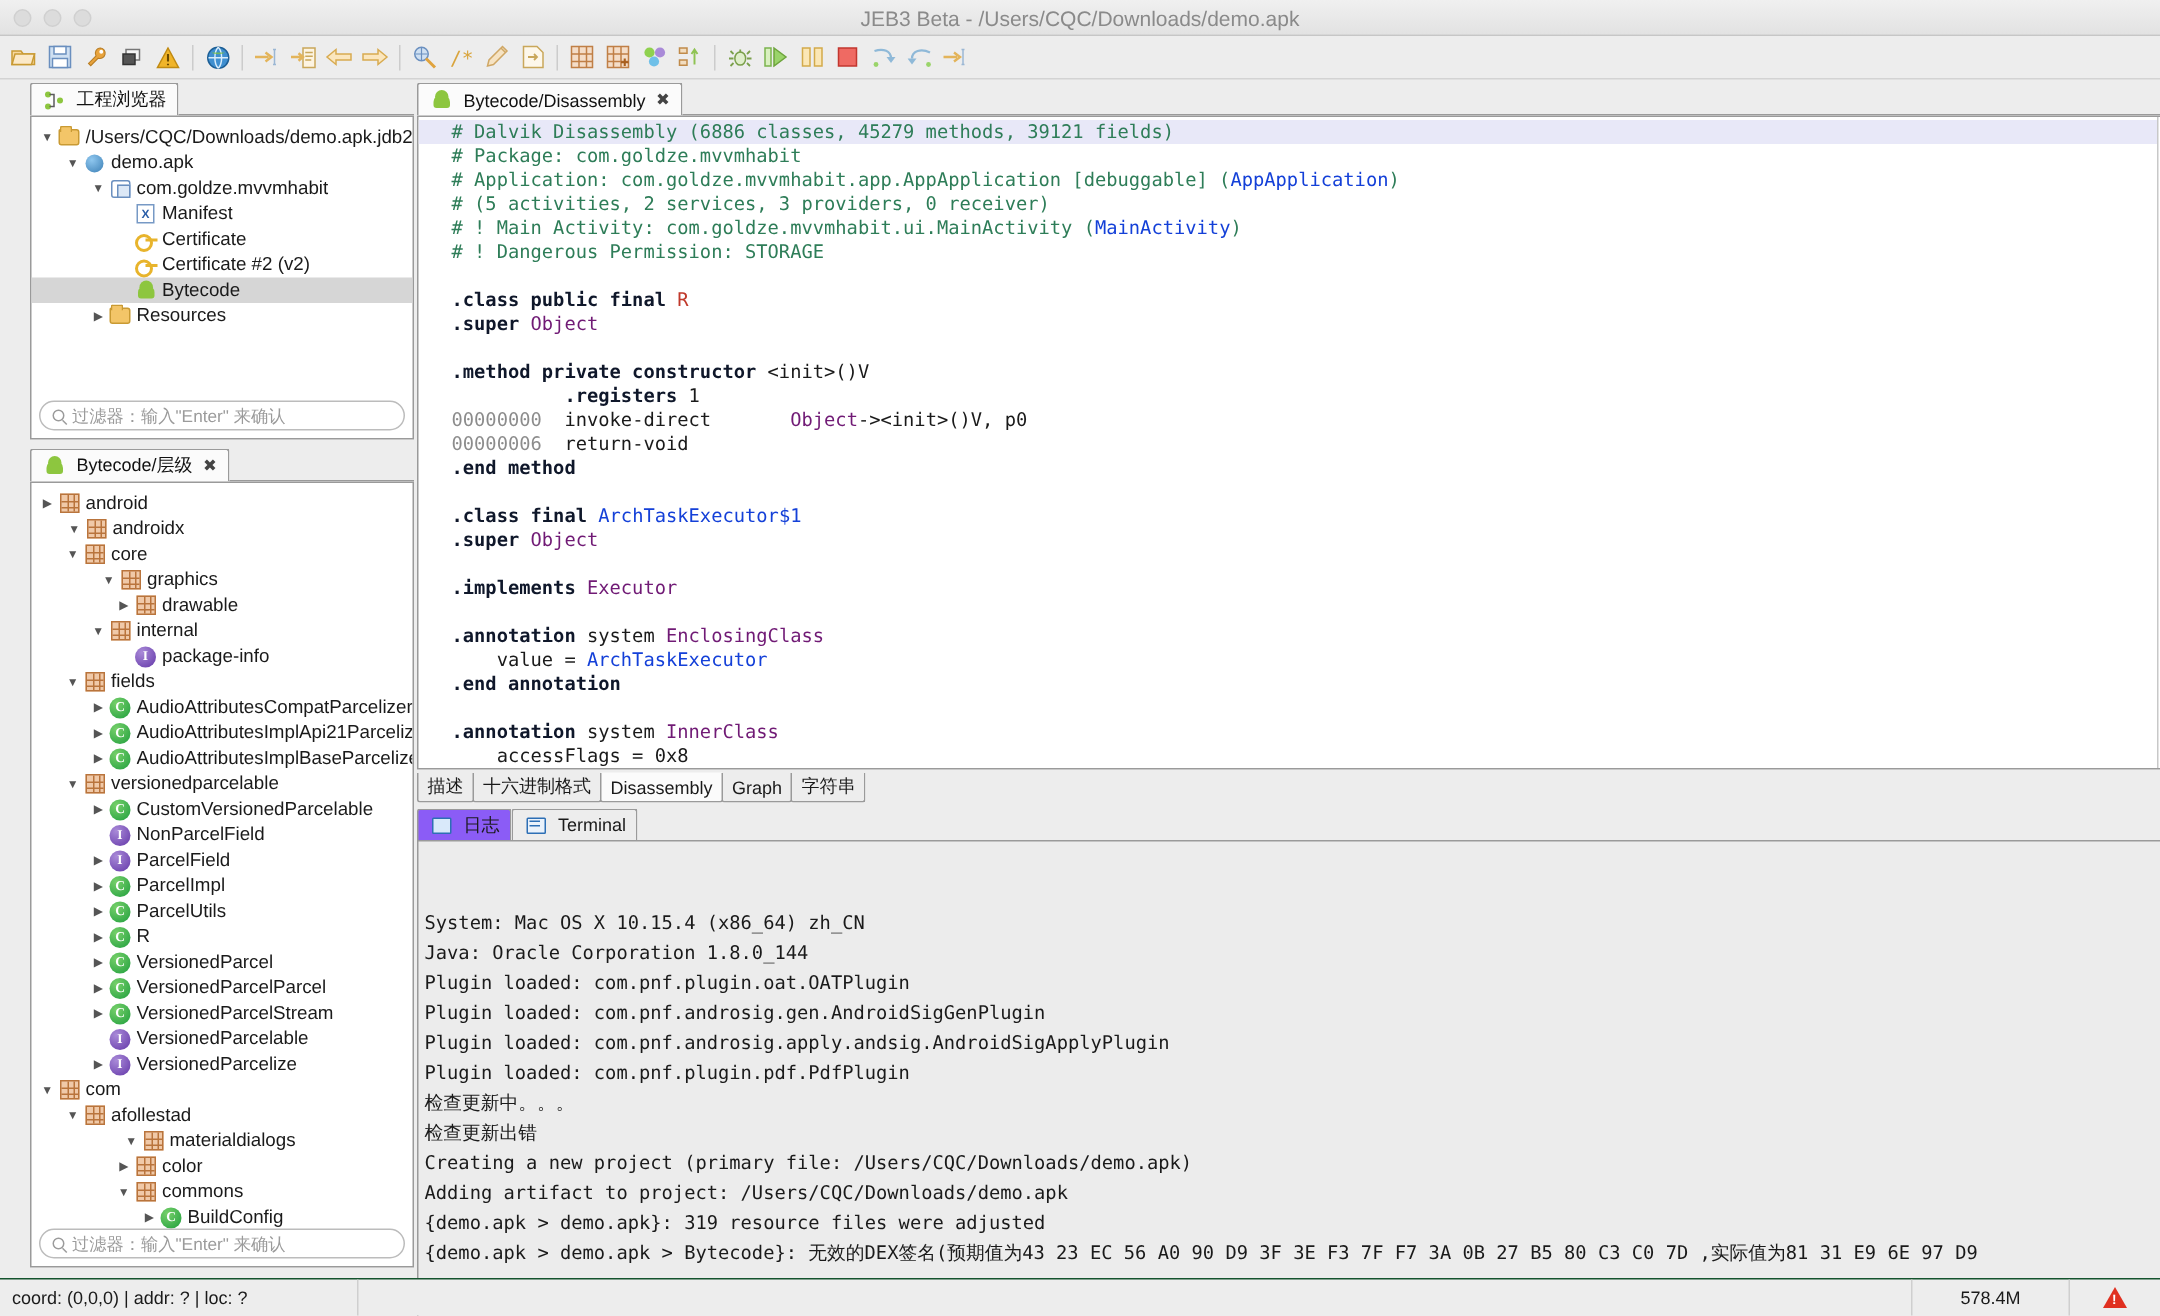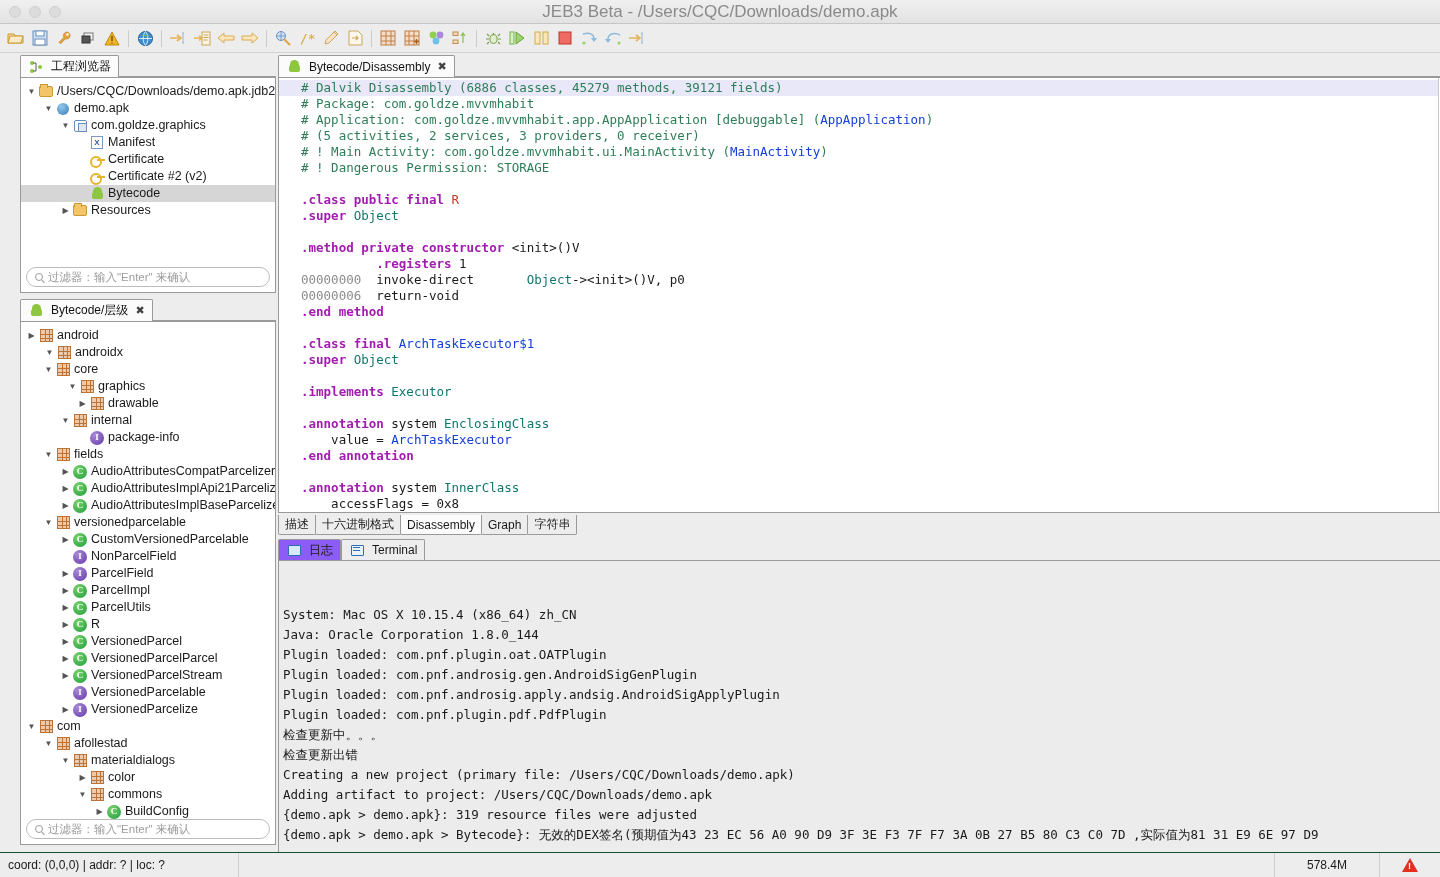--- a/index.html
+++ b/index.html
@@ -17,21 +17,21 @@
     height: 24px; width: 100%;
     background: linear-gradient(#f0f0f0, #e2e2e2);
     border-bottom: 1px solid #c6c6c6;
     display: flex; align-items: center;
     position: relative;
   }
   .lights { display: flex; gap: 8px; padding-left: 9px; }
   .light { width: 12px; height: 12px; border-radius: 50%; background: #dcdcdc; border: 1px solid #d0d0d0; }
   .title-text {
     position: absolute; left: 0; right: 0; text-align: center;
-    font-size: 17px; color: #8a8a8a; pointer-events: none;
+    font-size: 14px; color: #8a8a8a; pointer-events: none;
   }
   
   .toolbar {
     height: 29px; width: 100%;
     background: #ededed;
     border-bottom: 1px solid #d3d3d3;
     display: flex; align-items: center; padding-left: 4px;
   }
   .tb-btn { width: 24px; height: 24px; display: flex; align-items: center; justify-content: center; }
   .tb-sep { width: 1px; height: 17px; background: #cccccc; margin: 0 4px; }
@@ -106,22 +106,22 @@
   .editor-body { flex: 1; border: 1px solid #9a9a9a; background: #fff; display: flex; overflow: hidden; position: relative; }
   .code {
     flex: 1; padding: 2px 0 0 0;
     font-family: "DejaVu Sans Mono", monospace;
     font-size: 12.5px; line-height: 16px;
     white-space: pre; overflow: hidden;
   }
   .ln { padding-left: 22px; height: 16px; }
   .ln.hl { background: #e8e8f8; }
   .cmt { color: #2e7d58; }
-  .dir { color: #a21caf; font-weight: bold; }
-  .typ { color: #0f766e; }
+  .dir { color: #0f172a; font-weight: bold; }
+  .typ { color: #701a75; }
   .cls { color: #1440d8; }
   .red { color: #c0392b; }
   .addr { color: #8c8c8c; }
   .op { color: #1a1a1a; }
   .vscroll {
     width: 17px; background: #fff; border-left: 1px solid #c8c8c8;
     display: flex; flex-direction: column; align-items: center; position: relative;
   }
   .vtrack { position: absolute; top: 1px; bottom: 1px; left: 2px; right: 2px; background: #c8c8c8; border: 1px solid #fff; }
   .vmark { position: absolute; top: 1px; left: 2px; right: 2px; height: 5px; background: #7ef000; }
@@ -374,21 +374,21 @@
               <span class="ico">
                 <span class="ic-ball"></span>
               </span>
               <span class="nlabel">demo.apk</span>
             </div>
             <div class="node" style="padding-left:38px">
               <span class="arrow open"></span>
               <span class="ico">
                 <span class="ic-pkg"></span>
               </span>
-              <span class="nlabel">com.goldze.graphics</span>
+              <span class="nlabel">com.goldze.mvvmhabit</span>
             </div>
             <div class="node" style="padding-left:55px">
               <span class="arrow none"></span>
               <span class="ico">
                 <span class="ic-x">X</span>
               </span>
               <span class="nlabel">Manifest</span>
             </div>
             <div class="node" style="padding-left:55px">
               <span class="arrow none"></span>
@@ -607,21 +607,21 @@
               </span>
               <span class="nlabel">com</span>
             </div>
             <div class="node" style="padding-left:21px">
               <span class="arrow open"></span>
               <span class="ico">
                 <span class="ic-grid"></span>
               </span>
               <span class="nlabel">afollestad</span>
             </div>
-            <div class="node" style="padding-left:38px">
+            <div class="node" style="padding-left:60px">
               <span class="arrow open"></span>
               <span class="ico">
                 <span class="ic-grid"></span>
               </span>
               <span class="nlabel">materialdialogs</span>
             </div>
             <div class="node" style="padding-left:55px">
               <span class="arrow closed"></span>
               <span class="ico">
                 <span class="ic-grid"></span>

